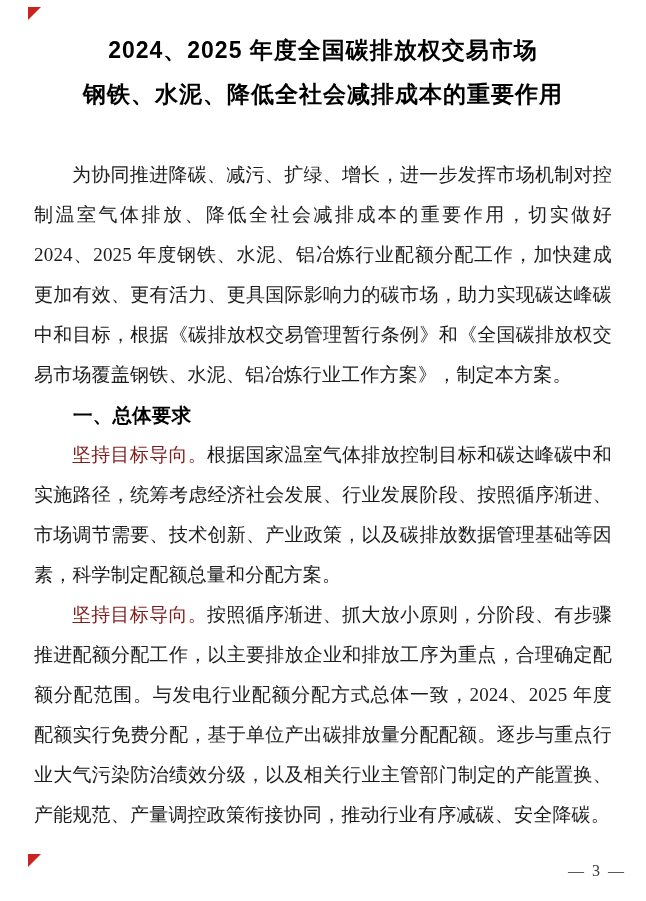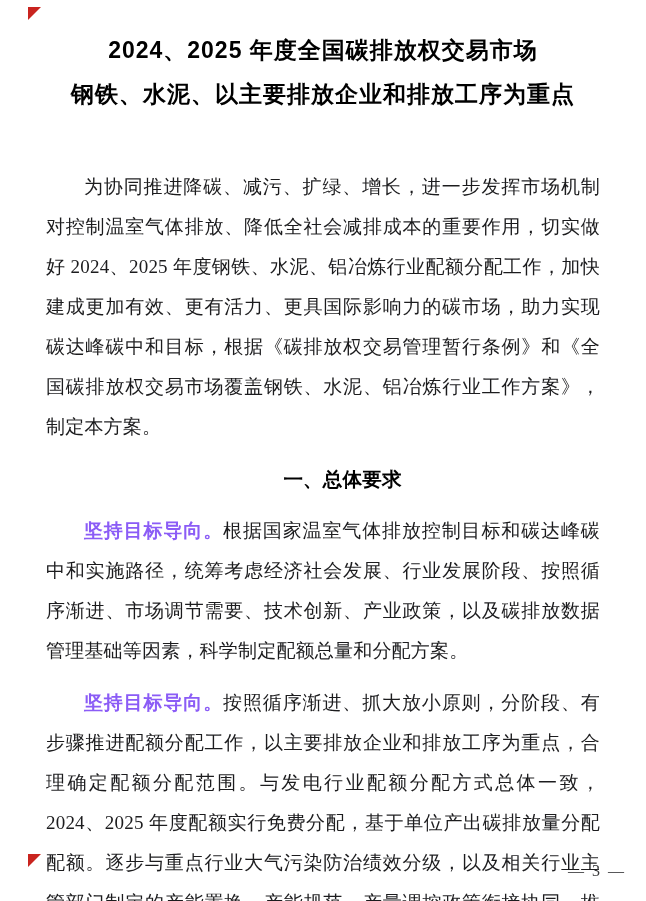--- a/index.html
+++ b/index.html
@@ -57,58 +57,58 @@
     position: absolute;
     top: 155px;
     left: 34px;
     width: 578px;
     font-size: 19px;
     line-height: 40px;
     letter-spacing: 0.2px;
     text-align: justify;
   }
   .para {
-    margin: 12px;
+    margin: 0;
     text-indent: 2em;
   }
   .section-heading {
     margin: 0;
     text-indent: 2em;
     font-family: "Liberation Sans", "DejaVu Sans", sans-serif;
     font-weight: 700;
     font-size: 19.5px;
     line-height: 40px;
     color: #000000;
-    text-align: center;
+    text-align: left;
   }
   .lead {
     font-family: "Liberation Sans", "DejaVu Sans", sans-serif;
-    font-weight: 700;
-    color: #8b5cf6;
+    font-weight: 400;
+    color: #7f1d1d;
   }
   .page-number {
     position: absolute;
     right: 20px;
     top: 862px;
     font-size: 16px;
     letter-spacing: 2px;
     color: #3a3a3c;
     font-family: "Liberation Serif", "DejaVu Serif", serif;
   }
 </style>
 </head>
 <body>
 
 <div class="page">
 
   <span class="corner-mark top"></span>
 
   <h1 class="title">
     <span class="title-line">2024、2025 年度全国碳排放权交易市场</span>
-    <span class="title-line">钢铁、水泥、以主要排放企业和排放工序为重点</span>
+    <span class="title-line">钢铁、水泥、降低全社会减排成本的重要作用</span>
   </h1>
 
   <div class="doc-body">
 
     <p class="para">为协同推进降碳、减污、扩绿、增长，进一步发挥市场机制对控制温室气体排放、降低全社会减排成本的重要作用，切实做好 2024、2025 年度钢铁、水泥、铝冶炼行业配额分配工作，加快建成更加有效、更有活力、更具国际影响力的碳市场，助力实现碳达峰碳中和目标，根据《碳排放权交易管理暂行条例》和《全国碳排放权交易市场覆盖钢铁、水泥、铝冶炼行业工作方案》，制定本方案。</p>
 
     <h2 class="section-heading">一、总体要求</h2>
 
     <p class="para"><span class="lead">坚持目标导向。</span><span>根据国家温室气体排放控制目标和碳达峰碳中和实施路径，统筹考虑经济社会发展、行业发展阶段、按照循序渐进、市场调节需要、技术创新、产业政策，以及碳排放数据管理基础等因素，科学制定配额总量和分配方案。</span></p>
 

